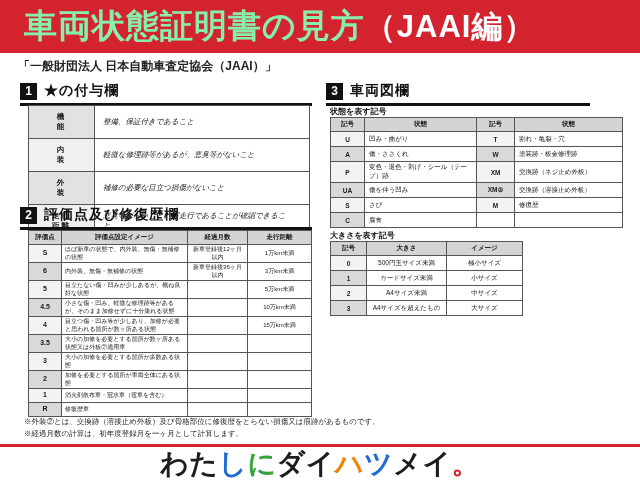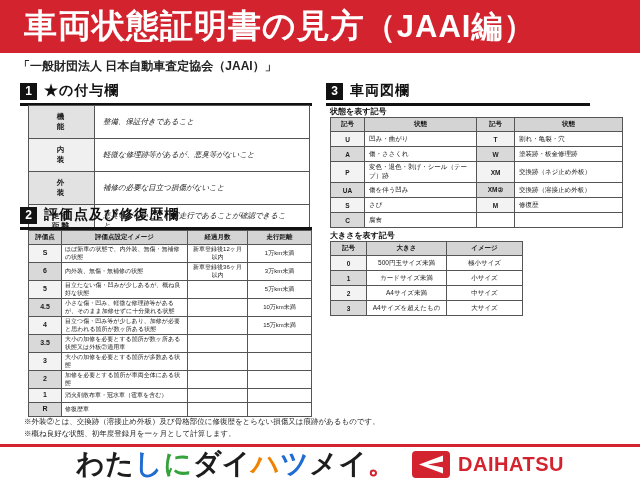--- a/index.html
+++ b/index.html
@@ -2,21 +2,21 @@
 <html><head>
 <meta charset="utf-8">
 <style>
   * { margin:0; padding:0; box-sizing:border-box; }
   body { background:#888; font-family:"Liberation Sans", sans-serif; }
   #page { position:relative; width:640px; height:480px; background:#fff; overflow:hidden; color:#1a1a1a; }
 
   
   .header-bar { position:absolute; top:0; left:0; width:640px; height:53px;
     background:#d2232e; display:flex; align-items:center; padding-left:24px; }
-  .header-title { color:#ffffff; font-size:33px; font-weight:bold; letter-spacing:1px; }
+  .header-title { color:#86efac; font-size:33px; font-weight:bold; letter-spacing:1px; }
   .header-edition { color:#fff; font-size:31px; font-weight:bold; letter-spacing:1px; }
   .subtitle { position:absolute; top:58px; left:18px; font-size:12px; font-weight:bold; color:#222; }
 
   
   .sec-head { position:absolute; display:flex; align-items:center; gap:7px;
     border-bottom:3px solid #111; padding-bottom:3px; }
   .sec-num { width:17px; height:17px; background:#111; color:#fff; font-size:12px; font-weight:bold;
     display:flex; align-items:center; justify-content:center; flex:0 0 17px; }
   .sec-title { font-size:14px; font-weight:bold; color:#111; letter-spacing:1px; }
 
@@ -284,30 +284,23 @@
       <tr>
         <td class="sym">3</td>
         <td>A4サイズを超えたもの</td>
         <td>大サイズ</td>
       </tr>
     </tbody>
   </table>
 
   <div class="notes">
     <div>※外装②とは、交換跡（溶接止め外板）及び骨格部位に修復歴をとらない損傷又は痕跡があるものです。</div>
-    <div>※概ね良好な状態、初年度登録月を一ヶ月として計算します。</div>
+    <div>※経過月数の計算は、初年度登録月を一ヶ月として計算します。</div>
   </div>
 
   <div class="divider"></div>
   <div class="footer">
     <div class="slogan">
       <span style="color: rgb(29, 29, 29);">わ</span><span style="color: rgb(29, 29, 29);">た</span><span style="color: rgb(31, 108, 210);">し</span><span style="color: rgb(53, 162, 60);">に</span><span style="color: rgb(29, 29, 29);">ダ</span><span style="color: rgb(29, 29, 29);">イ</span><span style="color: rgb(239, 130, 0);">ハ</span><span style="color: rgb(31, 108, 210);">ツ</span><span style="color: rgb(29, 29, 29);">メ</span><span style="color: rgb(29, 29, 29);">イ</span><span style="color: rgb(210, 35, 46);">。</span>
     </div>
-    <div class="brandbox">
-      <svg width="38" height="27" viewBox="0 0 38 27">
-        <rect x="0" y="0" width="38" height="27" rx="4" fill="#d2232e"></rect>
-        <path d="M7 13.5 L31 4.5 L31 10.5 L16 13.5 L31 16.5 L31 22.5 Z" fill="#ffffff"></path>
-      </svg>
-      <span class="wordmark">DAIHATSU</span>
-    </div>
   </div>
 
 </div>
 
 </body></html>

